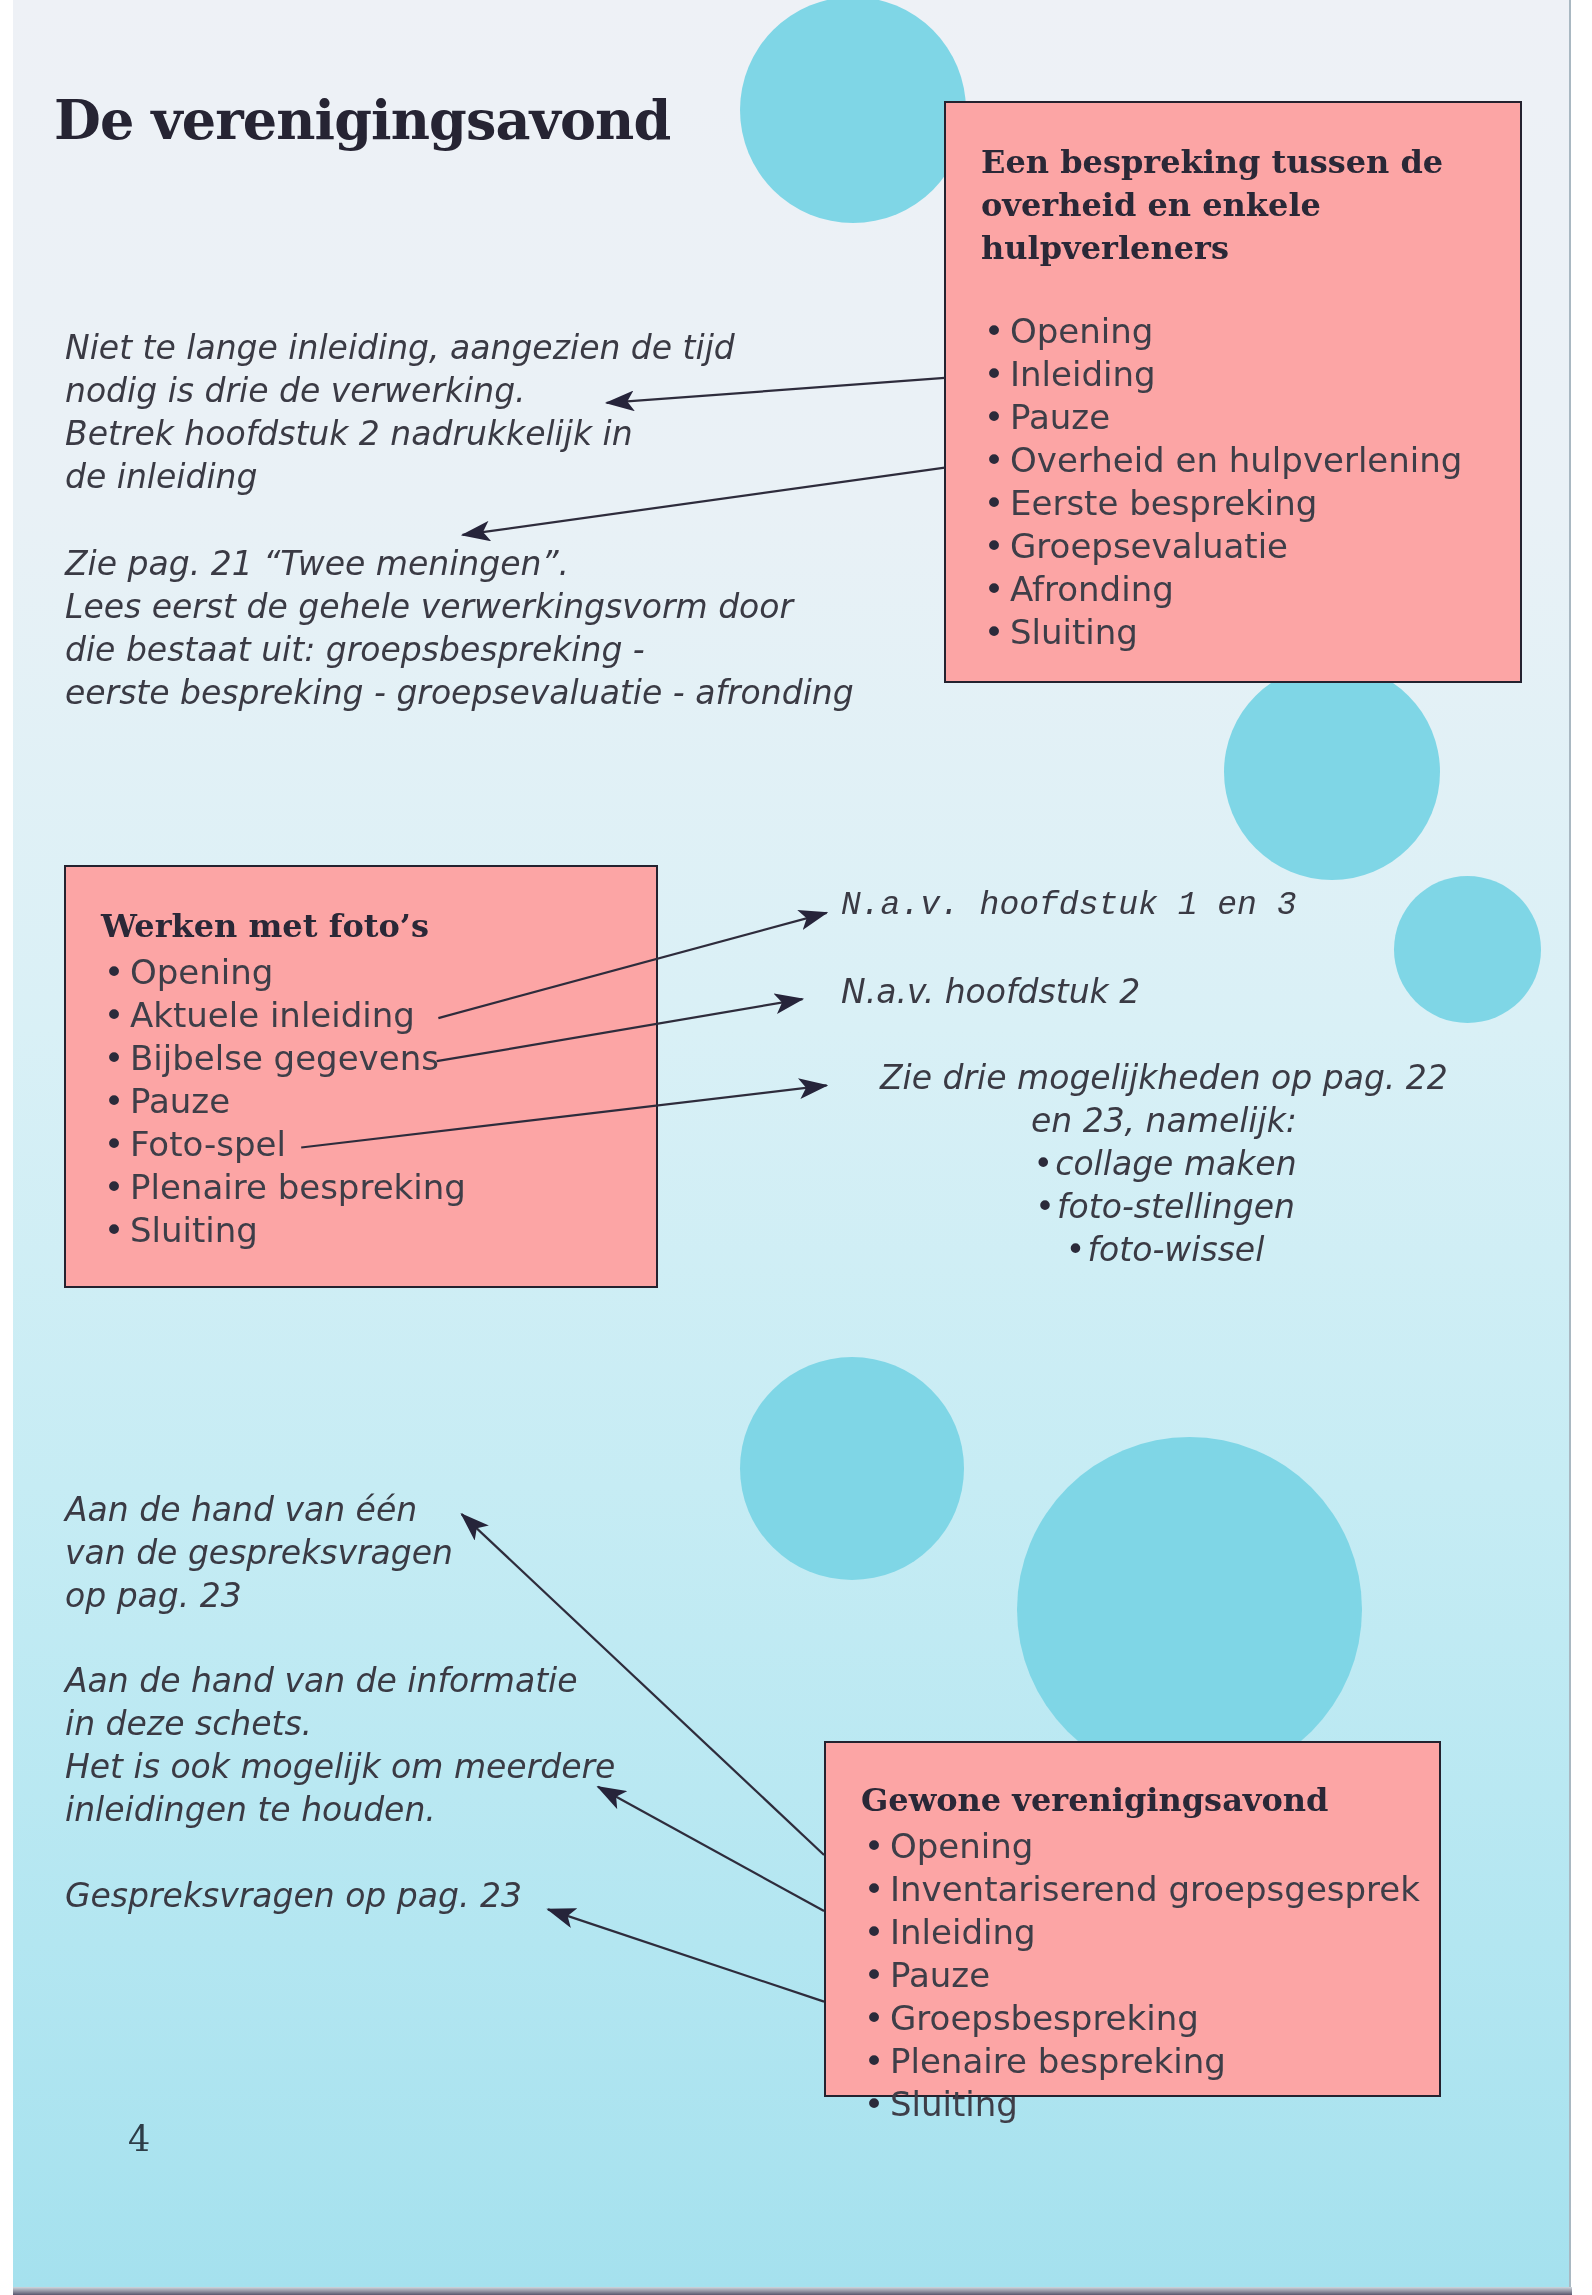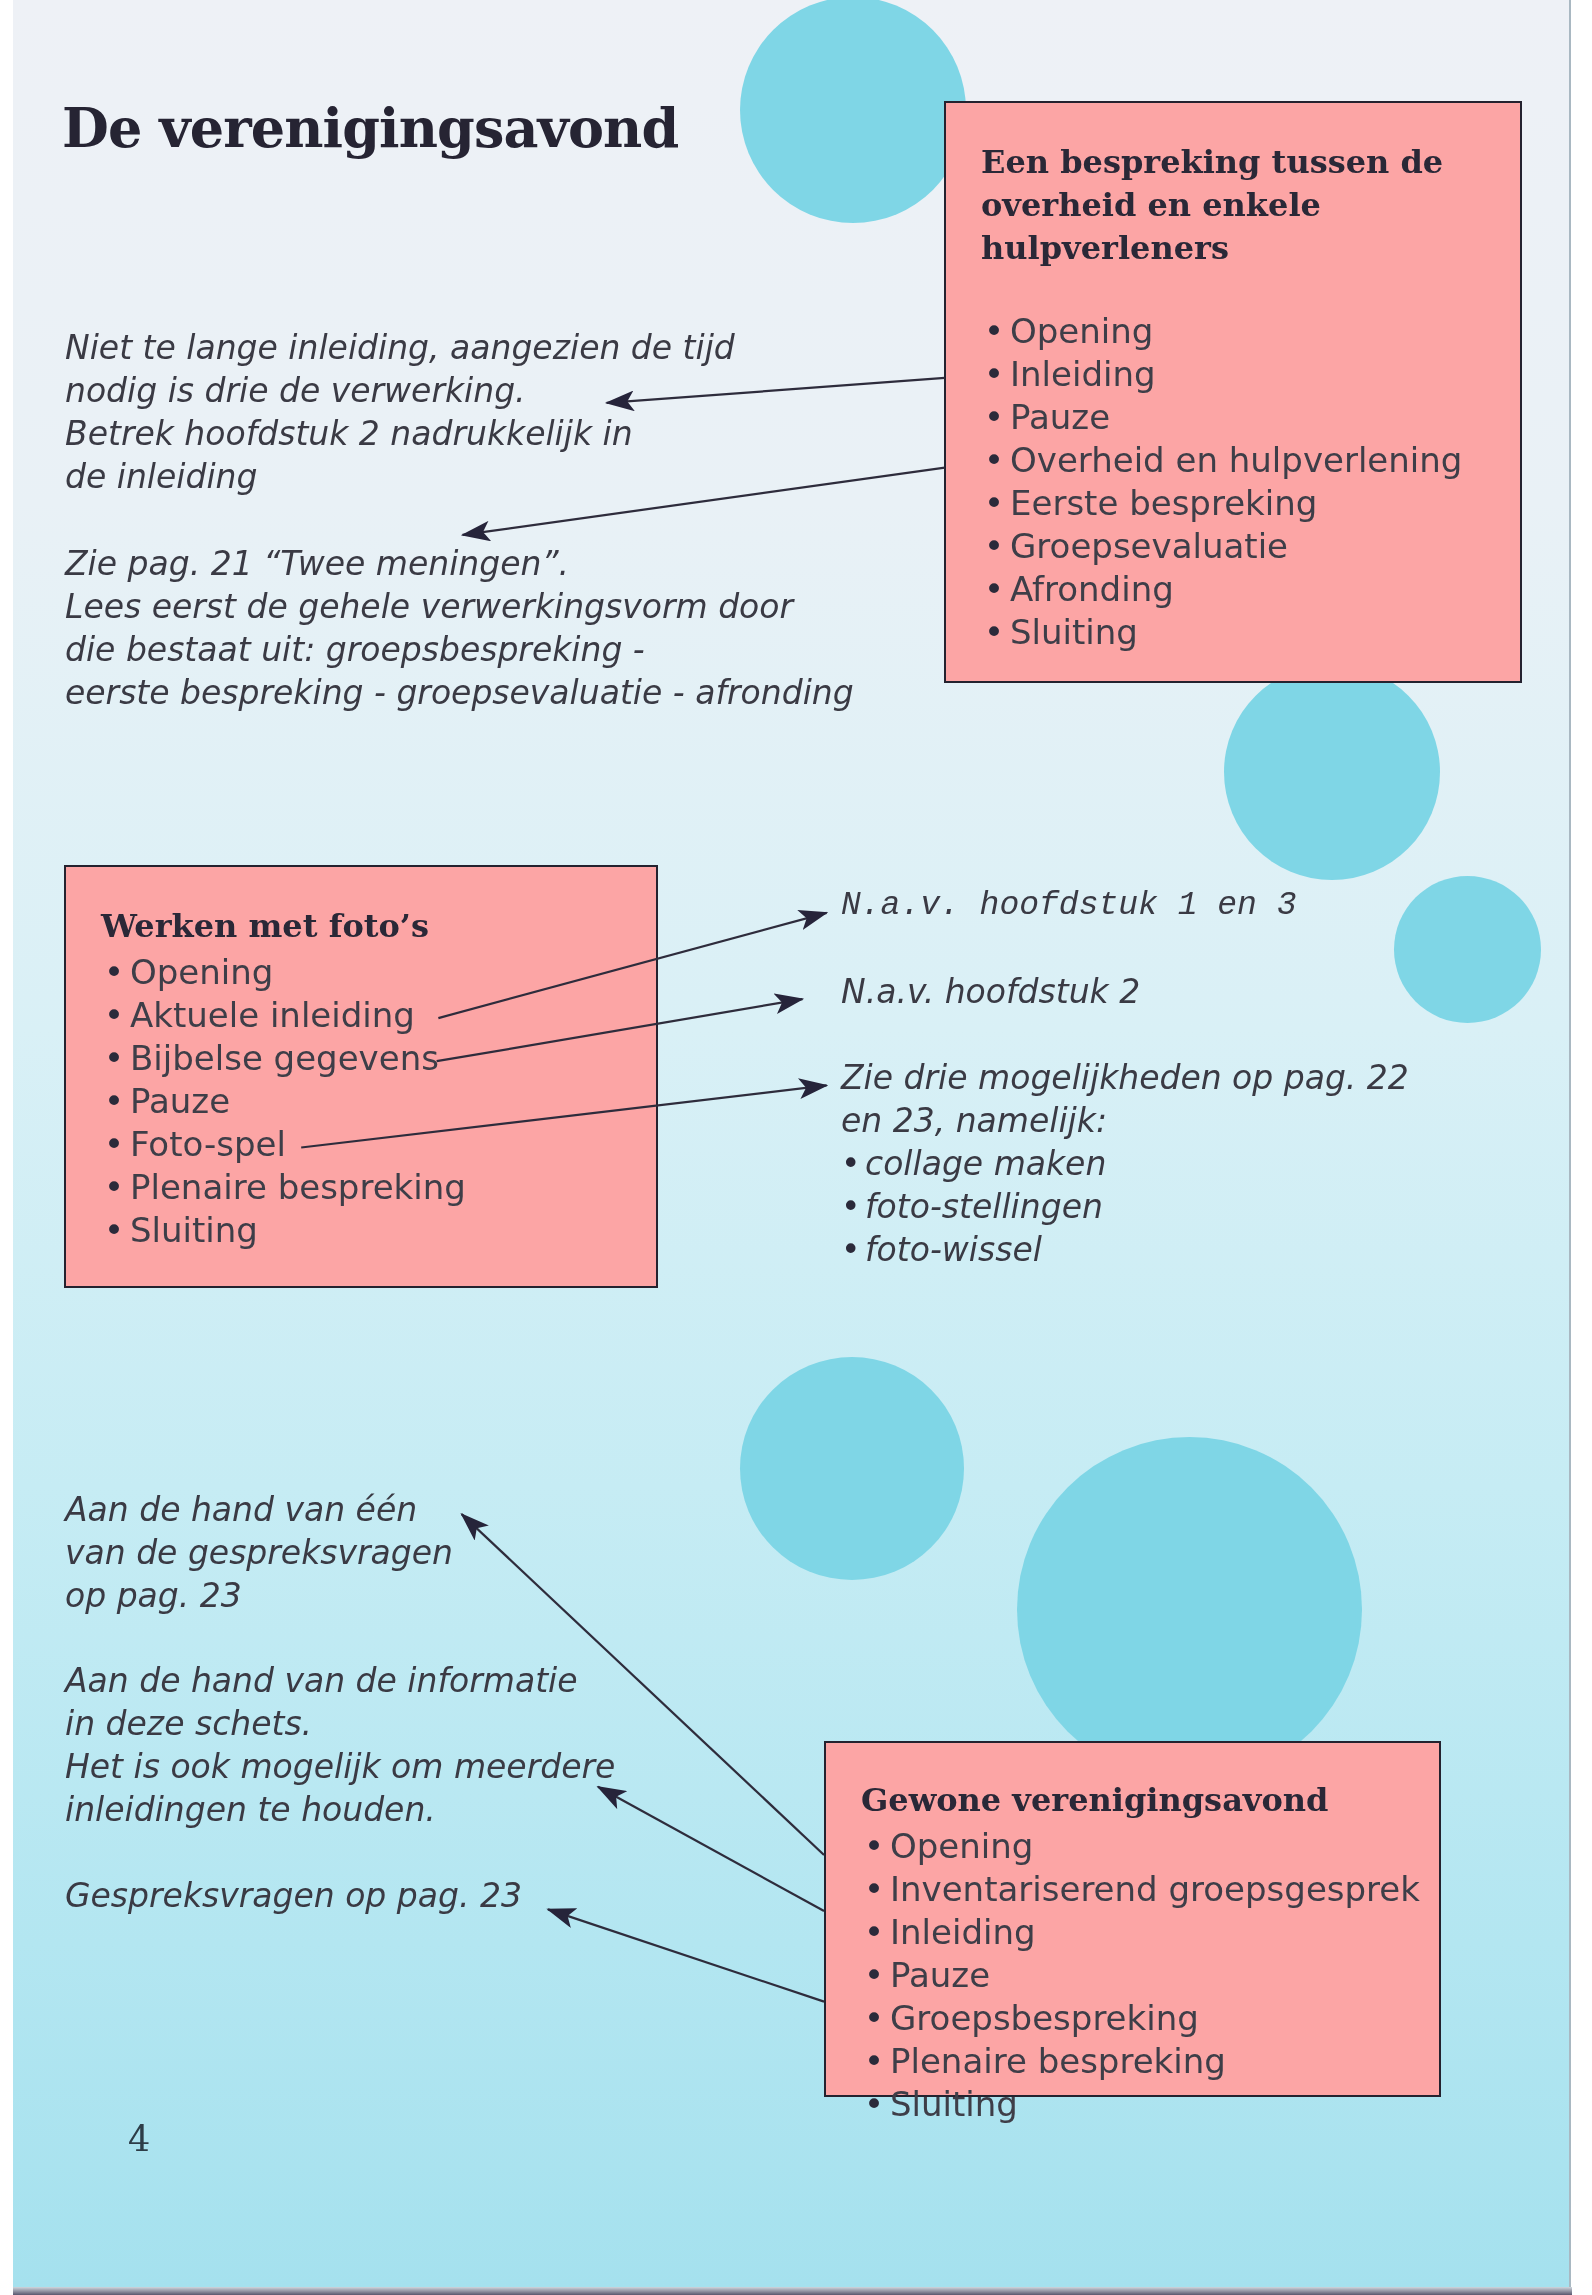--- a/index.html
+++ b/index.html
@@ -14,21 +14,21 @@
     background: linear-gradient(to bottom, #eef1f6 0%, #e9f1f6 22%, #d9f0f6 45%, #c6ecf4 65%, #b3e6f1 85%, #a5e1ee 100%);
     border-right: 2.6px solid #a9b8c2;
     overflow: hidden;
   }
   .page-bottom-edge {
     position: absolute; left: 13px; top: 2287px; width: 1559px; height: 8.6px;
     background: linear-gradient(to bottom, #cfd6dd, #4a4660);
   }
   .circle { position: absolute; border-radius: 50%; background: #7fd6e6; }
   .title {
-    position: absolute; left: 54px; top: 88px; margin: 8px;
+    position: absolute; left: 54px; top: 88px; margin: 0;
     font-family: "DejaVu Serif", serif; font-weight: bold; font-size: 54px;
     letter-spacing: -0.9px; color: #262433; white-space: nowrap;
   }
   .note {
     position: absolute; font-family: "DejaVu Sans", sans-serif; font-style: italic;
     font-size: 33px; line-height: 43px; color: #3a3a44; white-space: nowrap;
   }
   .note .line { display: block; }
   .box {
     position: absolute; border: 2.6px solid #24222f; background: #fca5a5;
@@ -104,21 +104,21 @@
     <li><span class="bullet">•</span><span>Bijbelse gegevens</span></li>
     <li><span class="bullet">•</span><span>Pauze</span></li>
     <li><span class="bullet">•</span><span>Foto-spel</span></li>
     <li><span class="bullet">•</span><span>Plenaire bespreking</span></li>
     <li><span class="bullet">•</span><span>Sluiting</span></li>
   </ul>
 </div>
 
 <div class="note" style="left:841px; top:884px;font-family:Liberation Mono, monospace;">N.a.v. hoofdstuk 1 en 3</div>
 <div class="note" style="left:841px; top:970px;">N.a.v. hoofdstuk 2</div>
-<div class="note" style="left:841px; top:1056px;">
+<div class="note" style="left:880px; top:1056px;text-align:center;">
   <span class="line">Zie drie mogelijkheden op pag. 22</span>
   <span class="line">en 23, namelijk:</span>
   <span class="line"><span class="bullet">•</span><span>collage maken</span></span>
   <span class="line"><span class="bullet">•</span><span>foto-stellingen</span></span>
   <span class="line"><span class="bullet">•</span><span>foto-wissel</span></span>
 </div>
 
 <div class="note" style="left:65px; top:1488px;">
   <span class="line">Aan de hand van één</span>
   <span class="line">van de gespreksvragen</span>

